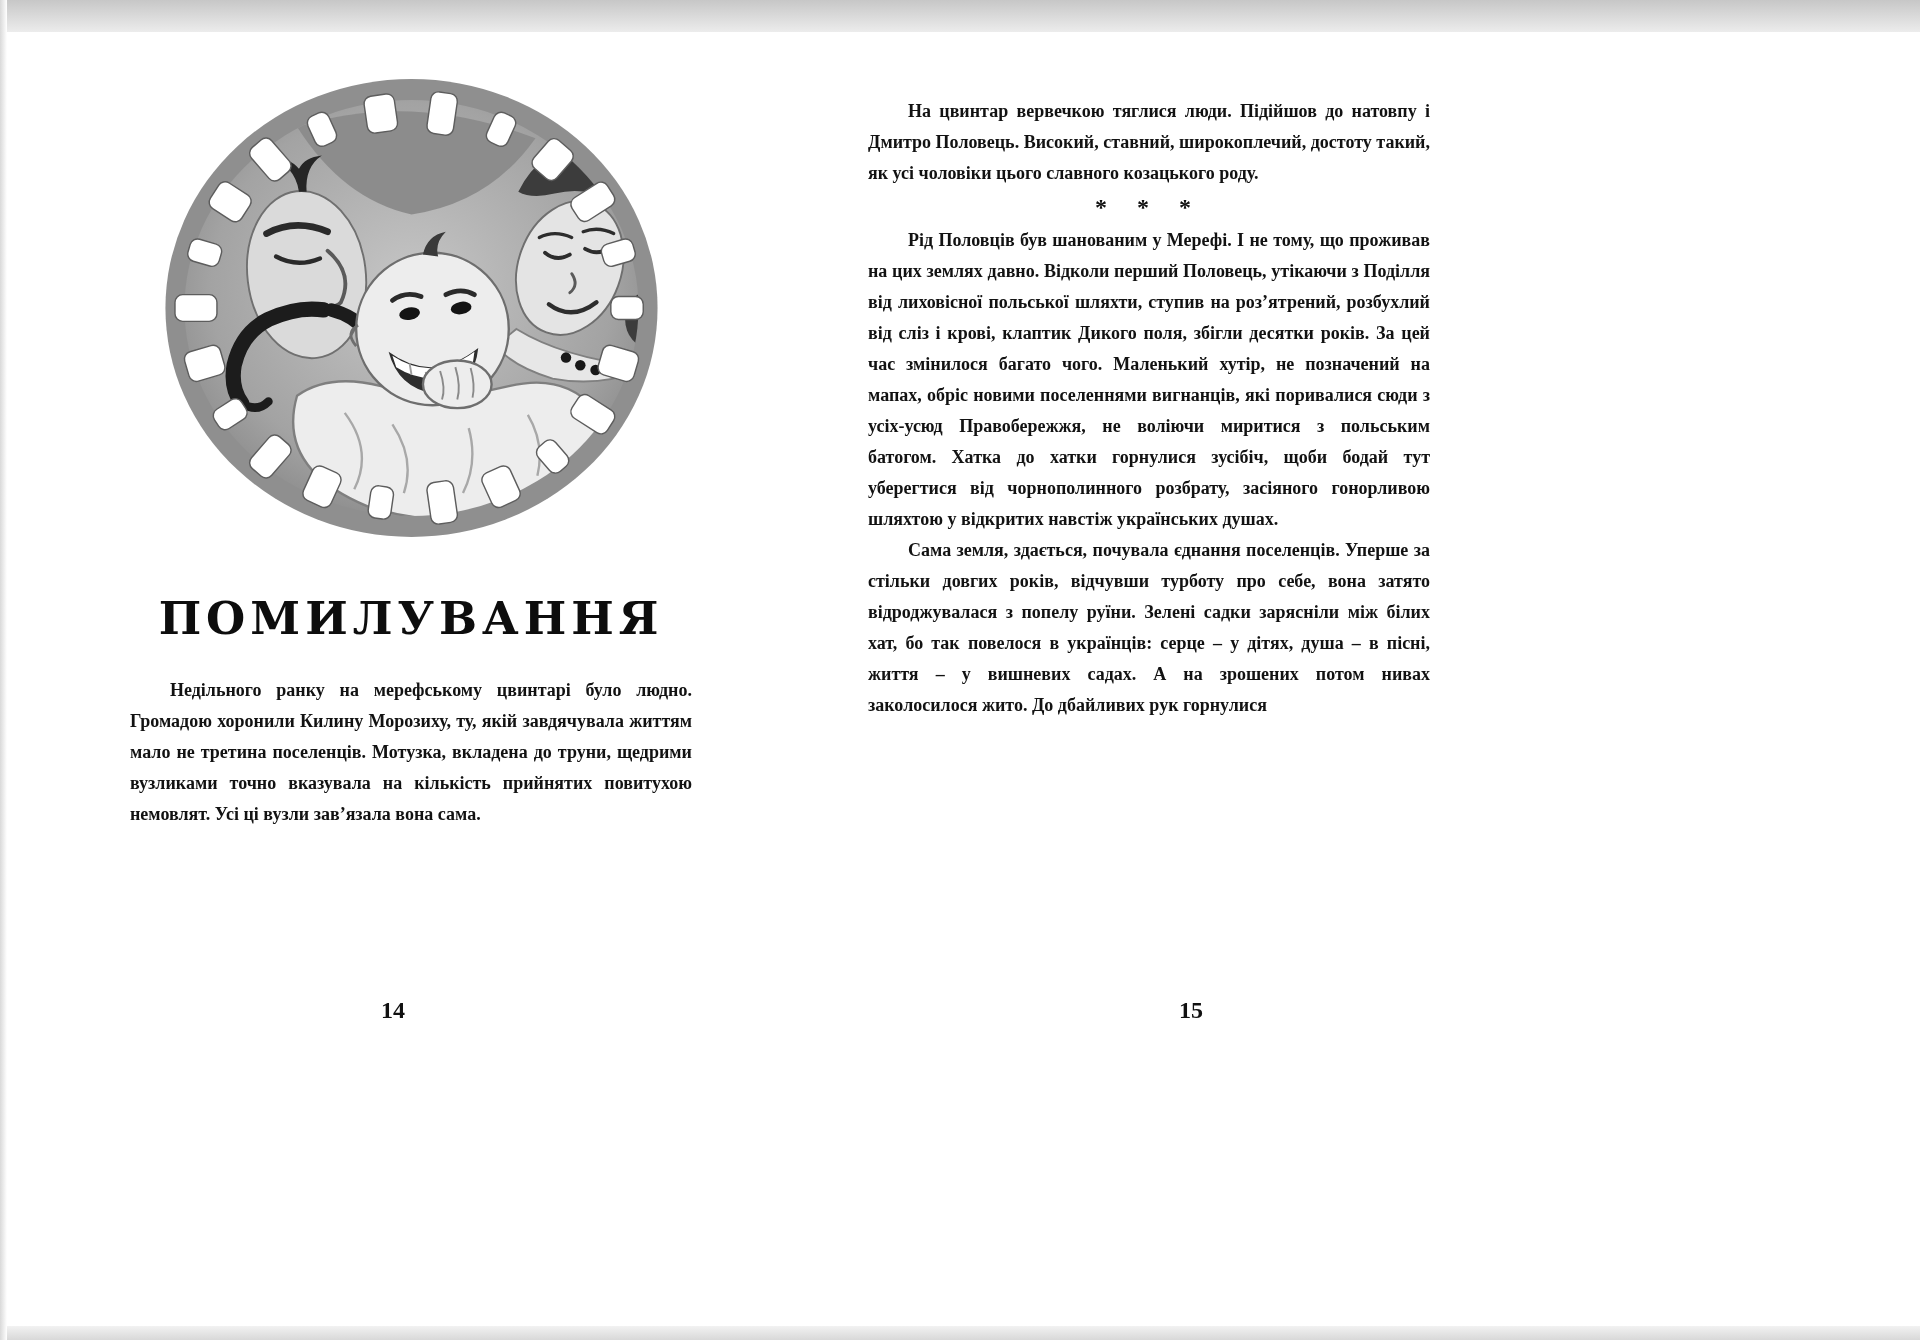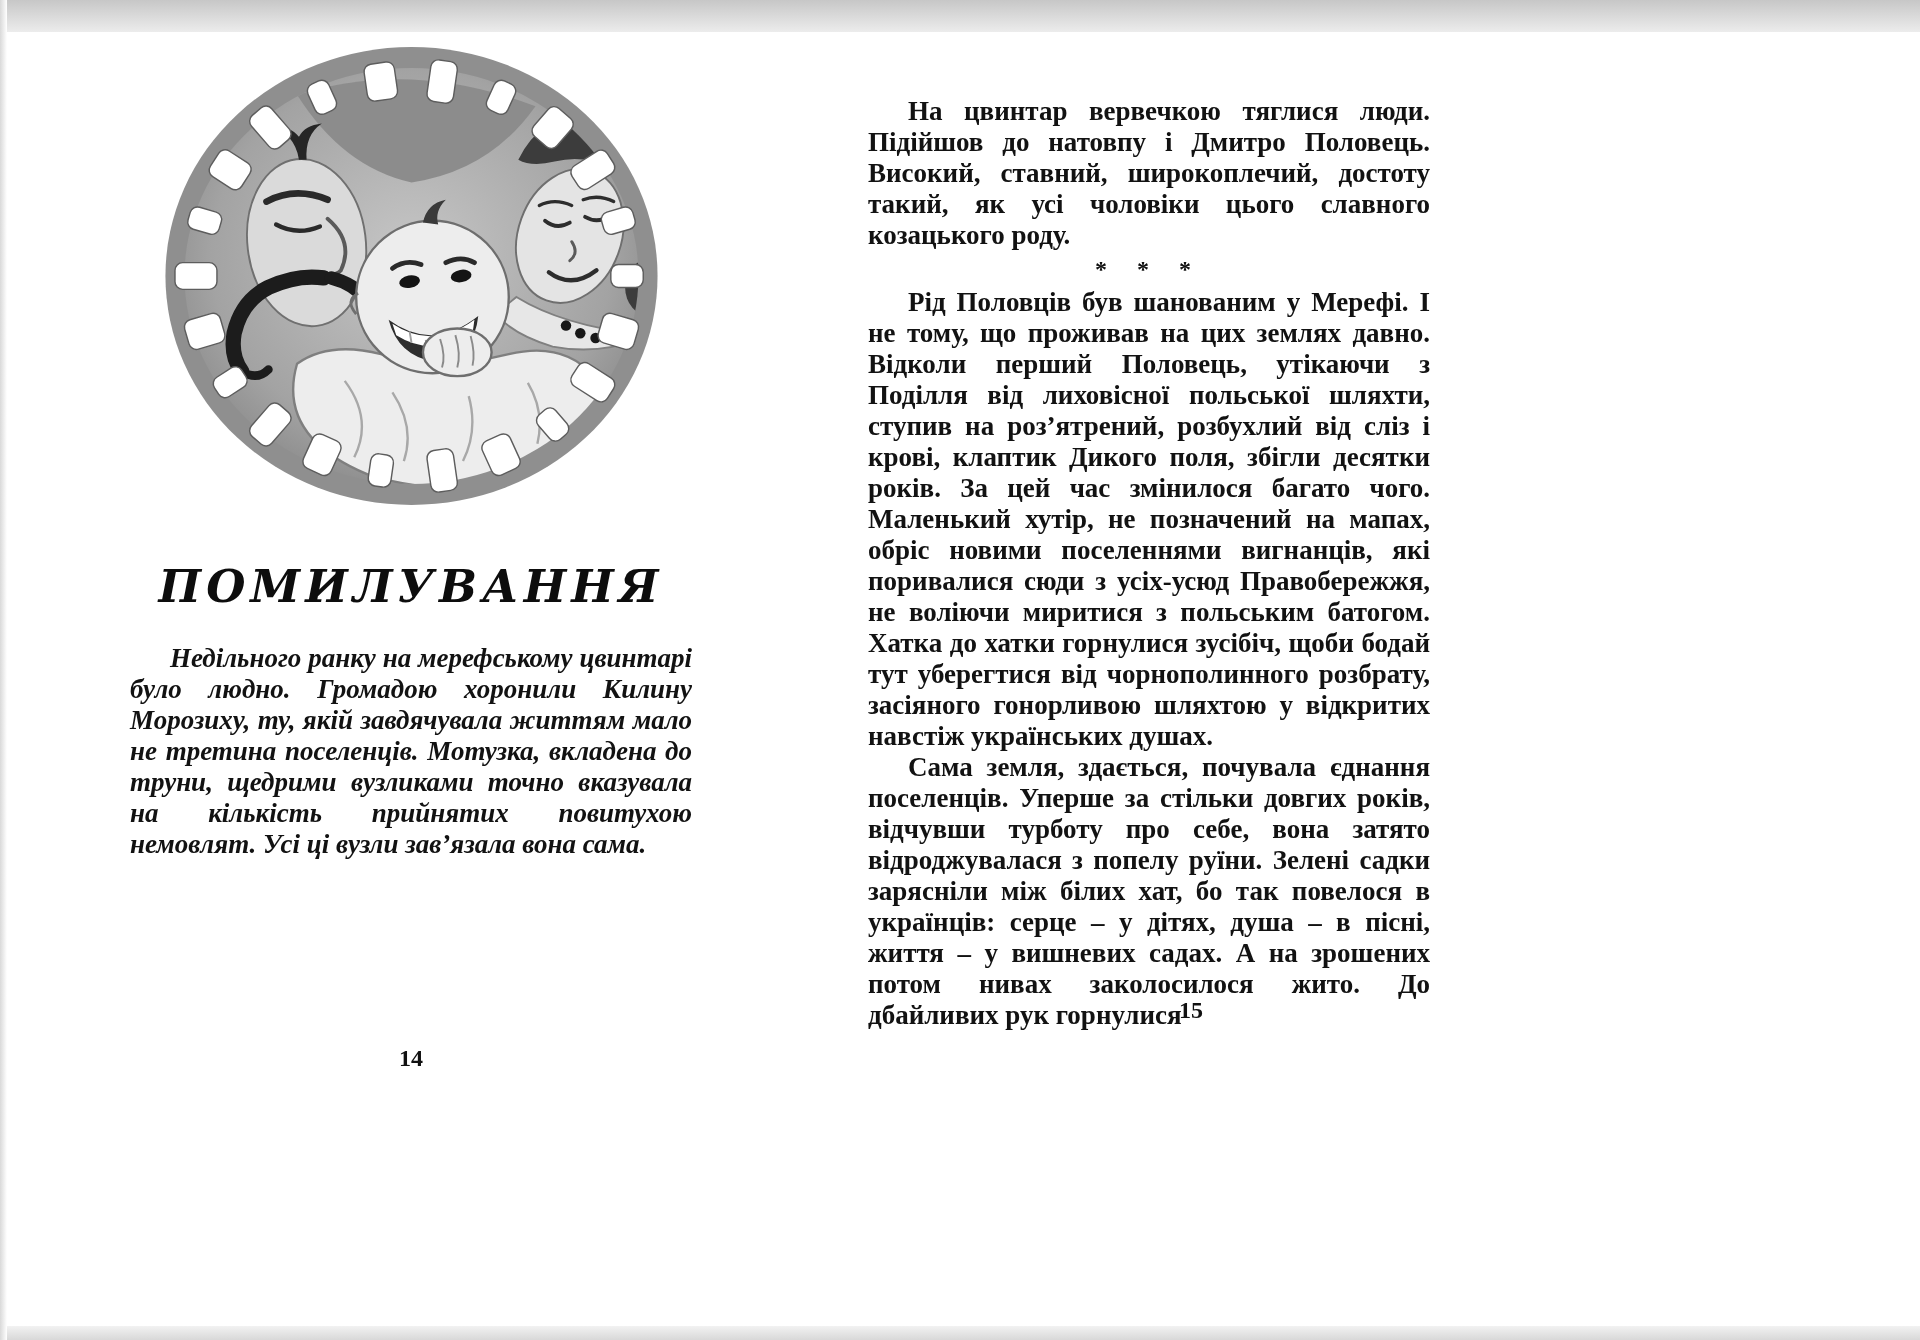--- a/index.html
+++ b/index.html
@@ -14,38 +14,38 @@
 
   
   .scan-top    { position: absolute; top: 0; left: 0; width: 100%; height: 32px;
                  background: linear-gradient(#c7c7c7, #ececec); }
   .scan-bottom { position: absolute; bottom: 0; left: 0; width: 100%; height: 14px;
                  background: linear-gradient(#f2f2f2, #d8d8d8); }
   .scan-left   { position: absolute; top: 0; left: 0; width: 7px; height: 100%;
                  background: linear-gradient(90deg, #d9d9d9, #ffffff); }
 
   .page { position: absolute; width: 562px; }
-  .page-left  { left: 130px; top: 30px; font-style: italic; }
+  .page-left  { left: 130px; top: 62px; }
   .page-right { left: 868px; top: 96px; }
 
   .illustration { width: 100%; display: flex; justify-content: center; }
   .illustration svg { width: 515px; height: 492px; }
 
   .chapter-title {
     margin-top: 38px;
     text-align: center;
     font-family: "DejaVu Serif", serif;
     font-weight: 700;
     font-size: 45px;
     letter-spacing: 5px;
     color: #0d0d0d;
   }
 
   .para {
-    font-size: 27px;
+    font-size: 18px;
     line-height: 31px;
     font-weight: 700;
     text-align: justify;
     text-indent: 40px;
     color: #121212;
   }
   .para.first-left { margin-top: 30px; }
 
   .separator {
     text-align: center;
@@ -56,21 +56,21 @@
   }
 
   .page-number {
     position: absolute;
     width: 562px;
     top: 997px;
     text-align: center;
     font-size: 24px;
     font-weight: 700;
   }
-  .page-number.left  { left: 130px; margin-top: 48px; }
+  .page-number.left  { left: 112px; }
   .page-number.right { left: 910px; }
 </style>
 </head>
 <body>
 
 <div class="book">
 
   <div class="scan-top"></div>
   <div class="scan-bottom"></div>
   <div class="scan-left"></div>

